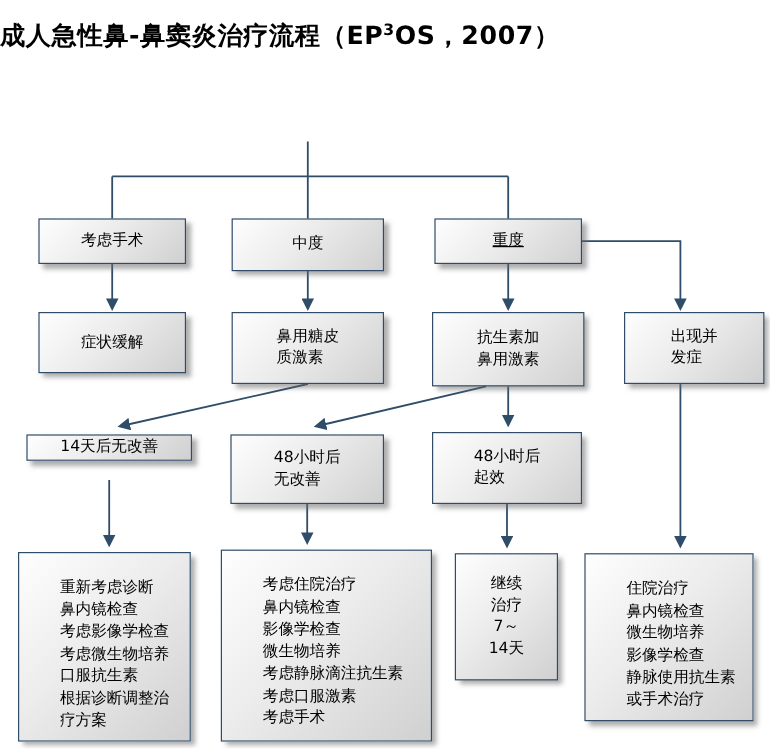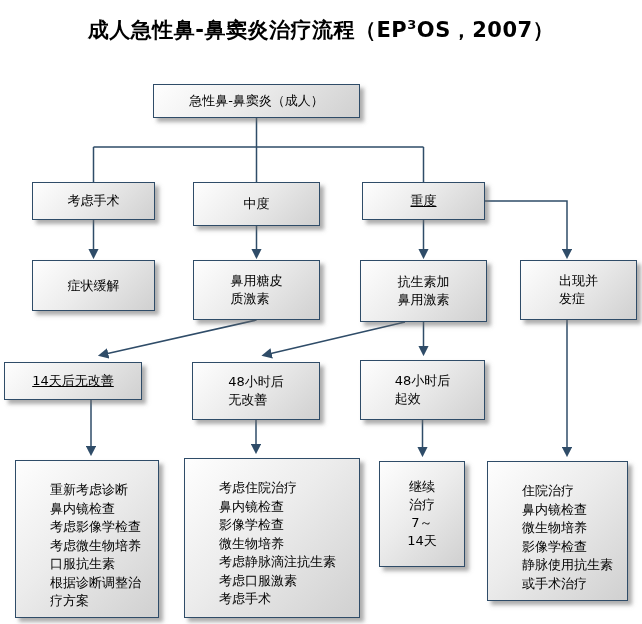--- a/index.html
+++ b/index.html
@@ -4,21 +4,21 @@
 <style>
   html,body { margin:0; padding:0; background:#ffffff; }
   #stage {
     position:relative; width:642px; height:624px; overflow:hidden;
     background:#ffffff;
     font-family:"DejaVu Sans","Liberation Sans",sans-serif;
     color:#000;
   }
   #title {
     position:absolute; left:0; top:16px; width:642px;
-    text-align:center; font-size:21px; font-weight:bold;
+    font-size:21px; font-weight:bold;
     letter-spacing:0.5px;
   }
   #title sup { font-size:13px; }
   svg.wires { position:absolute; left:0; top:0; z-index:0; }
   .box {
     position:absolute; box-sizing:border-box; z-index:1;
     border:1.5px solid #2f4c68;
     background:linear-gradient(135deg,#fefefe 0%,#ececec 45%,#d0d0d0 100%);
     box-shadow:4px 4px 4px rgba(105,105,105,0.55);
     font-size:13px;
@@ -31,21 +31,21 @@
 
   
   .b-root        { left:153px; top:84px;  width:207px; height:34px; }
   .b-cold        { left:32px;  top:182px; width:123px; height:38px; }
   .b-moderate    { left:193px; top:182px; width:127px; height:44px;justify-content:center; }
   .b-severe      { left:362px; top:182px; width:123px; height:38px;text-decoration:underline; }
   .b-relief      { left:32px;  top:260px; width:123px; height:51px; }
   .b-steroid     { left:193px; top:260px; width:127px; height:60px; }
   .b-antibiotic  { left:360px; top:260px; width:127px; height:62px; }
   .b-complic     { left:520px; top:260px; width:117px; height:60px; }
-  .b-noimp14     { left:4px;  top:362px; width:138px; height:38px;text-decoration:underline; }
+  .b-noimp14     { left:22px;  top:362px; width:138px; height:22px; }
   .b-noimp48     { left:192px; top:362px; width:128px; height:58px; }
   .b-onset48     { left:360px; top:360px; width:125px; height:60px; }
   .b-reconsider  { left:15px;  top:460px; width:144px; height:158px; }
   .b-considerhos { left:184px; top:458px; width:176px; height:160px; }
   .b-continue    { left:379px; top:461px; width:86px;  height:106px; }
   .b-hospital    { left:487px; top:461px; width:141px; height:140px; }
 
   #watermark {
     position:absolute; left:278px; top:592px; z-index:5;
     font-size:27px; font-weight:bold; letter-spacing:1px;
@@ -77,23 +77,20 @@
       <path marker-end="url(#arw)" d="M256.5 320 L101 355"></path>
       <path marker-end="url(#arw)" d="M405 322 L264.5 355"></path>
       <path marker-end="url(#arw)" d="M423.5 322 V353"></path>
       <path marker-end="url(#arw)" d="M567 320 V454"></path>
       <path marker-end="url(#arw)" d="M91 400 V453"></path>
       <path marker-end="url(#arw)" d="M256 420 V451"></path>
       <path marker-end="url(#arw)" d="M422.5 420 V454"></path>
     </g>
   </svg>
 
-  <div class="box ctr b-root">
-    <div class="txt">急性鼻-鼻窦炎（成人）</div>
-  </div>
 
   <div class="box ctr b-cold">
     <div class="txt">考虑手术</div>
   </div>
 
   <div class="box ctr b-moderate">
     <div class="txt">中度</div>
   </div>
 
   <div class="box ctr b-severe">

